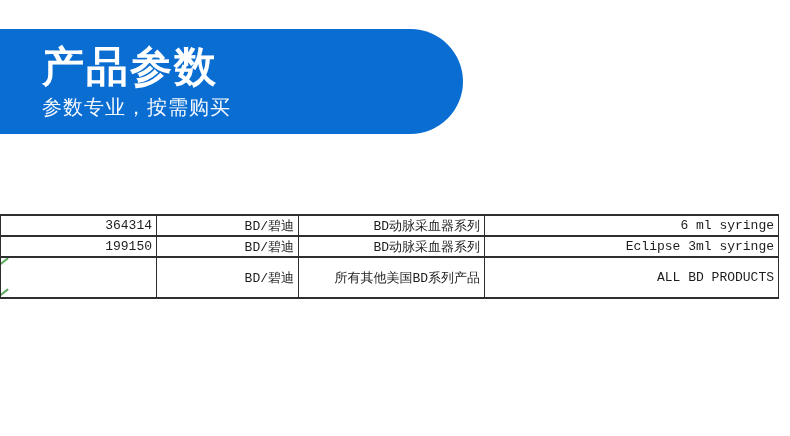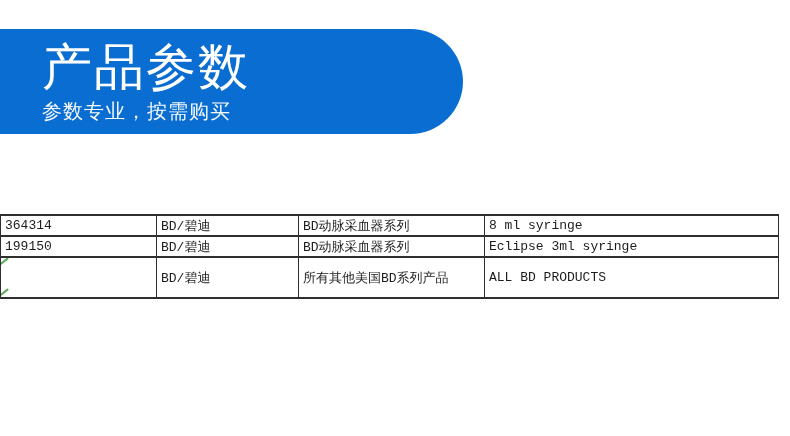--- a/index.html
+++ b/index.html
@@ -13,22 +13,22 @@
     width: 463px; height: 105px;
     background: #0a6dd2;
     border-radius: 0 53px 53px 0;
     display: flex;
     flex-direction: column;
     justify-content: center;
     padding-left: 42px;
   }
   .banner-title {
     color: #ffffff;
-    font-size: 50px;
-    font-weight: normal;
+    font-size: 42px;
+    font-weight: bold;
     line-height: 1.05;
     letter-spacing: 2px;
     font-family: "Liberation Sans", "DejaVu Sans", sans-serif;
   }
   .banner-subtitle {
     margin-top: 7px;
     color: rgba(255,255,255,0.96);
     font-size: 20px;
     line-height: 1.1;
     letter-spacing: 1px;
@@ -47,21 +47,21 @@
     table-layout: fixed;
     font-family: "Liberation Mono", "DejaVu Sans Mono", monospace;
     font-size: 13px;
     color: #1c1c1c;
   }
   table.spec-table td {
     border-left: 1px solid #2e2e2e;
     border-right: 1px solid #2e2e2e;
     border-top: 2px solid #2e2e2e;
     border-bottom: 2px solid #2e2e2e;
-    text-align: left;
+    text-align: right;
     vertical-align: middle;
     height: 21px;
     padding: 0 4px;
     white-space: nowrap;
     overflow: hidden;
   }
   table.spec-table tr.tall-row td { height: 41px; }
   .col-code   { width: 156px; }
   .col-brand  { width: 142px; }
   .col-series { width: 186px; }
@@ -98,21 +98,21 @@
       <col class="col-code">
         <col class="col-brand">
         <col class="col-series">
         <col class="col-name">
     </colgroup>
     <tbody>
       <tr>
         <td>364314</td>
         <td>BD/碧迪</td>
         <td>BD动脉采血器系列</td>
-        <td>8 ml syringe</td>
+        <td>6 ml syringe</td>
       </tr>
       <tr>
         <td>199150</td>
         <td>BD/碧迪</td>
         <td>BD动脉采血器系列</td>
         <td>Eclipse 3ml syringe</td>
       </tr>
       <tr class="tall-row">
         <td></td>
         <td>BD/碧迪</td>

